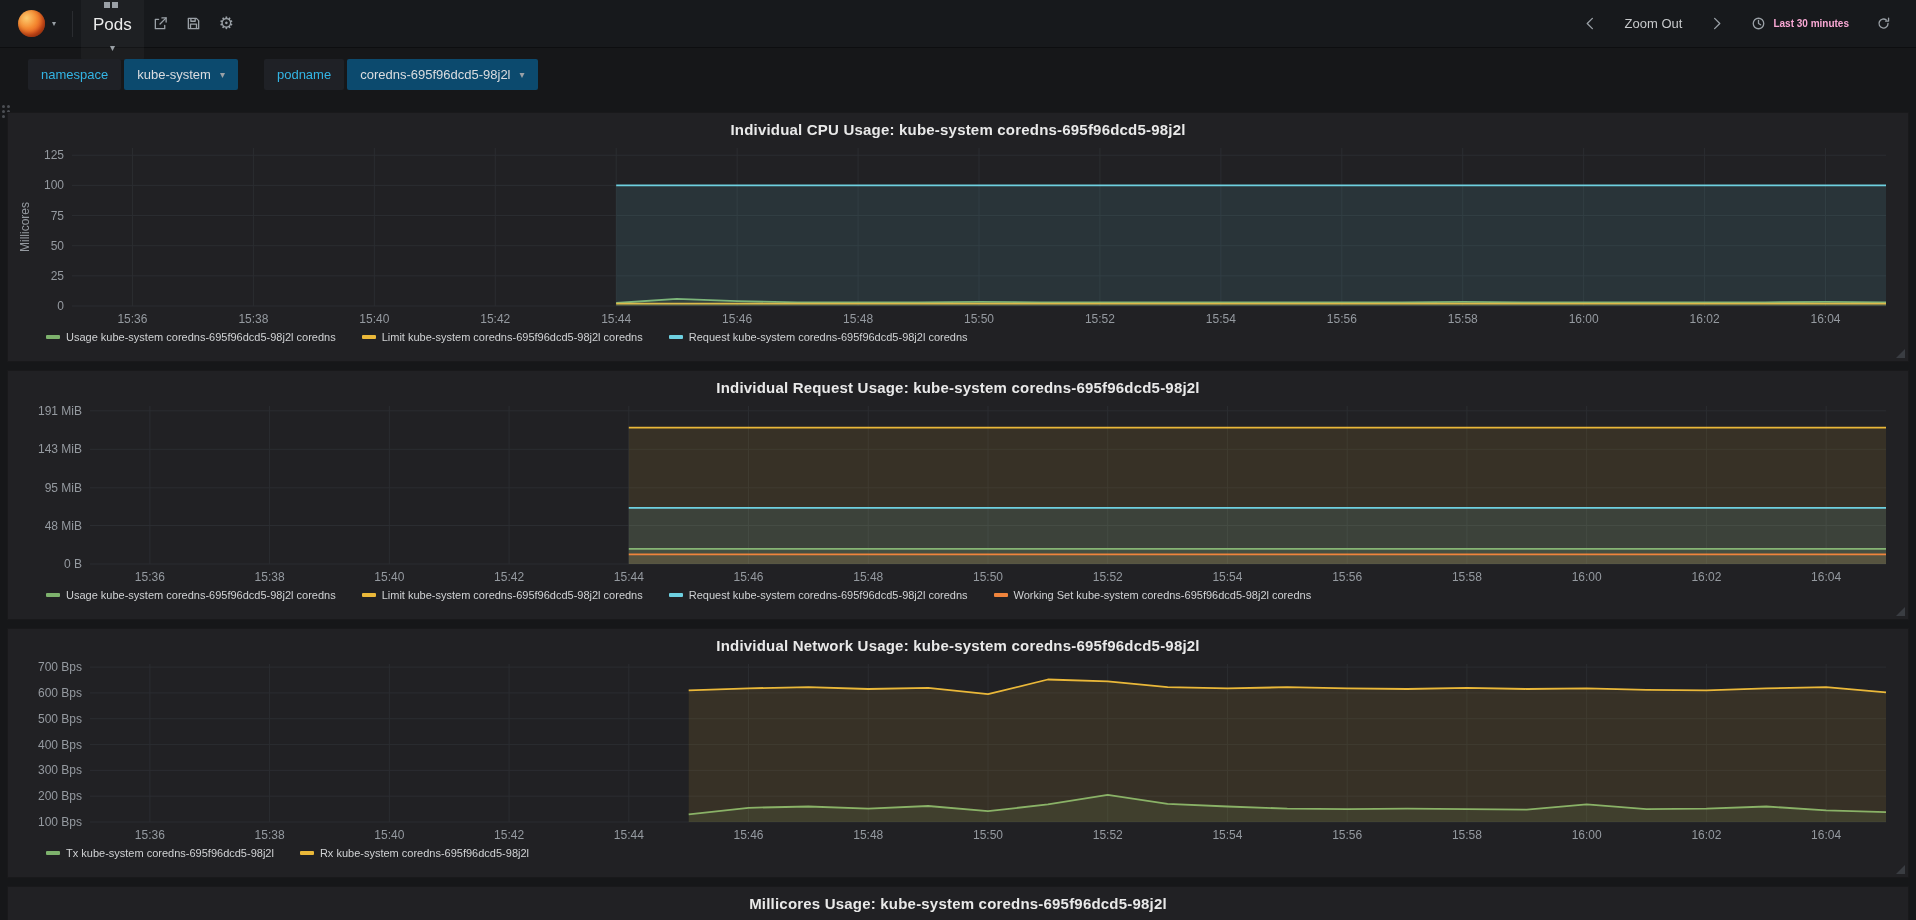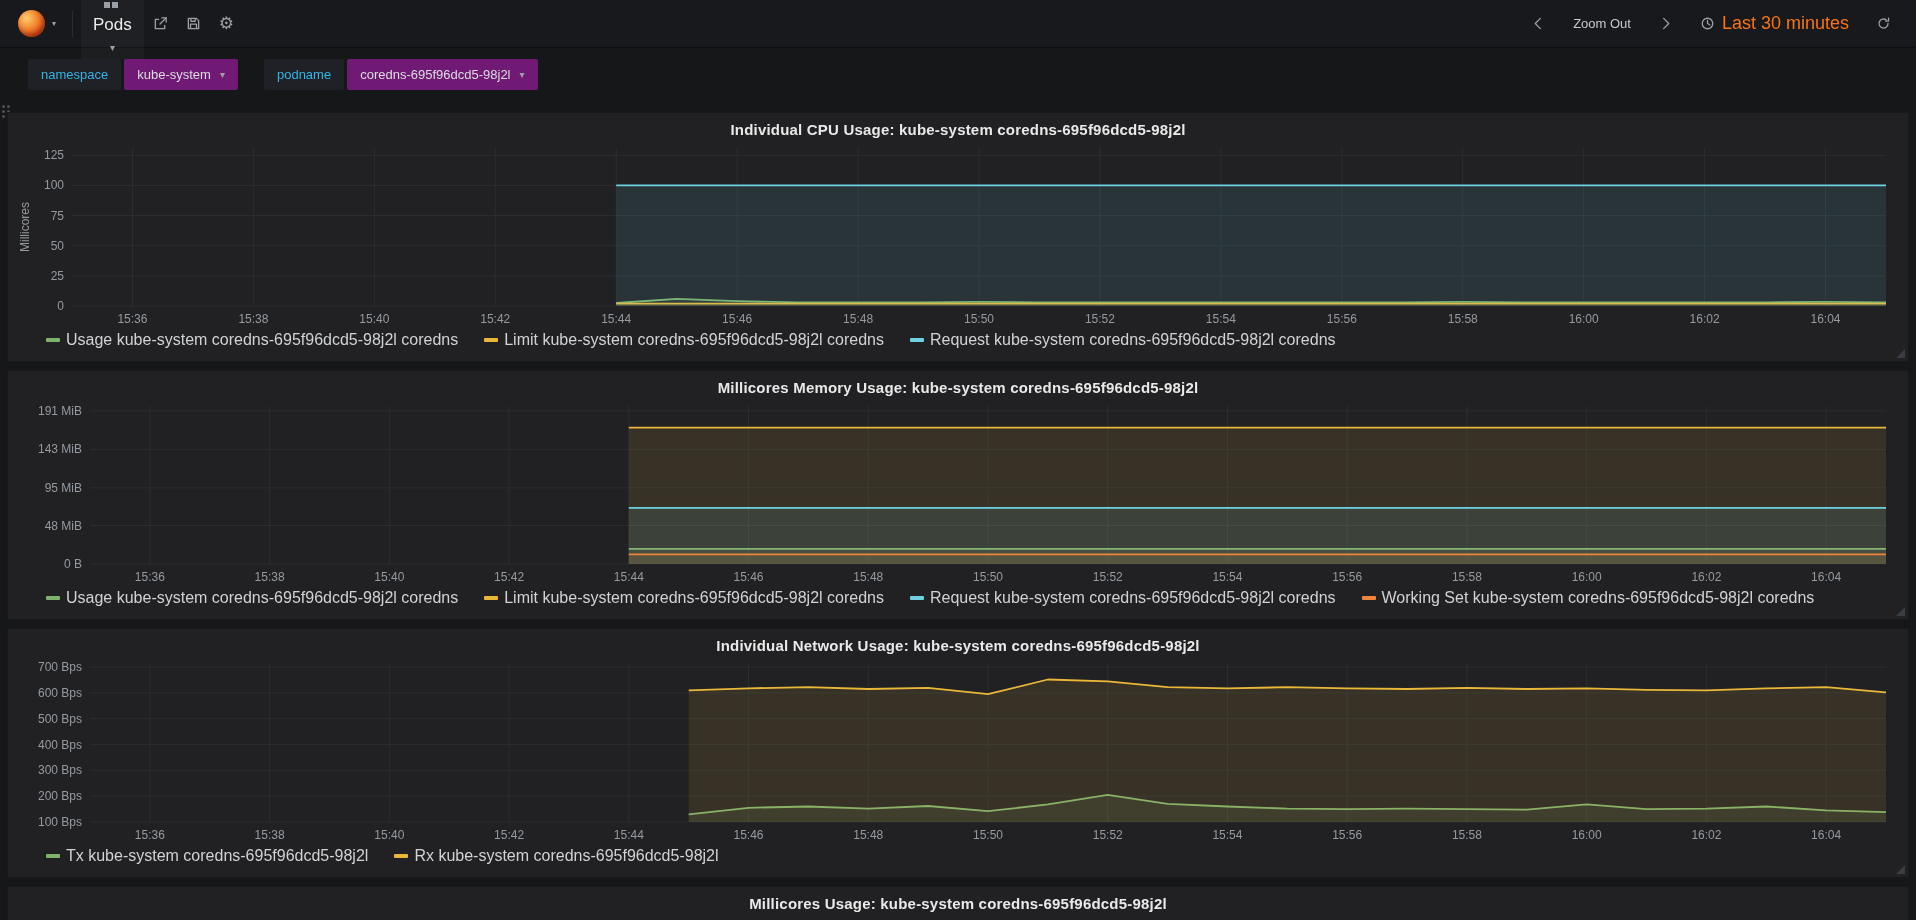--- a/index.html
+++ b/index.html
@@ -32,32 +32,32 @@
   .caret.tiny { font-size: 8px; }
   .nav-sep { width: 1px; height: 26px; background: #2a2c30; margin: 0 8px; }
   .dash-picker { background: rgba(255,255,255,0.03); border-radius: 2px; padding: 7px 12px; flex-direction: column; }
   .grid-icon { display: grid; grid-template-columns: 6px 6px; gap: 2px; margin-right: 2px; }
   .grid-icon i { width: 6px; height: 6px; background: #9aa0a6; display: block; }
   .dash-name { font-size: 17px; color: #ececec; }
   .nicon { width: 15px; height: 15px; stroke: #9aa0a6; fill: none; stroke-width: 1.4; stroke-linecap: round; stroke-linejoin: round; }
   .icon-btn { padding: 6px 9px; }
   .gear { font-size: 17px; color: #9aa0a6; line-height: 1; font-family: "DejaVu Sans", sans-serif; }
   .text-btn span { font-size: 13px; color: #c7c9cb; }
-  .time-btn span { font-size: 18px; color: #f97316; }
+  .time-btn span { font-size: 10px; color: #f9a8d4; font-weight: bold; }
   .nav-right .nav-btn { margin-left: 10px; }
 
   
   .submenu { display: flex; align-items: center; gap: 26px; padding: 11px 28px 9px; }
   .var-group { display: flex; gap: 3px; }
   .var-label {
     background: #1f2126; color: #33b5e5; font-size: 13px;
     padding: 8px 13px; border-radius: 2px; display: inline-flex; align-items: center;
   }
   .var-value {
-    background: #701a75; color: #dcdde0; font-size: 13px;
+    background: #0c4a6e; color: #dcdde0; font-size: 13px;
     padding: 8px 13px; border-radius: 2px; cursor: pointer;
     display: inline-flex; align-items: center; gap: 9px;
   }
 
   
   .dashboard { position: relative; padding: 14px 8px 0; }
   .drag-handle {
     position: absolute; left: 2px; top: 6px;
     display: grid; grid-template-columns: 3px 3px; gap: 2px; cursor: grab;
   }
@@ -73,21 +73,21 @@
   .panel.partial { height: 40px; margin-bottom: 0; overflow: hidden; }
   .panel-title {
     text-align: center; font-size: 15px; font-weight: 700; color: #e9e9e9;
     padding: 6px 0 2px; cursor: pointer; letter-spacing: .2px;
   }
   svg.chart { display: block; width: 100%; height: 190px; }
   .chart text { fill: #959aa0; font-size: 12px; font-family: "Liberation Sans", "DejaVu Sans", sans-serif; }
   .legend {
     display: flex; flex-wrap: wrap; align-items: center;
     gap: 2px 26px; padding: 1px 0 0 30px;
-    font-size: 16px; color: #d0d2d4;
+    font-size: 11px; color: #d0d2d4;
   }
   .legend-item { display: inline-flex; align-items: center; gap: 6px; cursor: pointer; }
   .legend-marker { width: 14px; height: 4px; border-radius: 1px; display: inline-block; }
   .resize-corner {
     position: absolute; right: 3px; bottom: 3px;
     width: 0; height: 0; cursor: nwse-resize;
     border-bottom: 9px solid #3a3d42; border-left: 9px solid transparent;
   }
 </style>
 </head>
@@ -249,21 +249,21 @@
         </span>
         <span class="legend-item">
           <span class="legend-marker" style="background: rgb(110, 208, 224);"></span>
           <span>Request kube-system coredns-695f96dcd5-98j2l coredns</span>
         </span>
       </div>
     <span class="resize-corner"></span>
   </section>
 
   <section class="panel">
-    <h2 class="panel-title">Millicores Memory Usage: kube-system coredns-695f96dcd5-98j2l</h2>
+    <h2 class="panel-title">Individual Request Usage: kube-system coredns-695f96dcd5-98j2l</h2>
     <svg class="chart">
         <line x1="133.86666666666667" x2="133.86666666666667" y1="8" y2="166" stroke="#2b2d31" stroke-width="1"></line>
         <text x="133.86666666666667" y="183" text-anchor="middle">15:36</text>
         <line x1="253.60000000000002" x2="253.60000000000002" y1="8" y2="166" stroke="#2b2d31" stroke-width="1"></line>
         <text x="253.60000000000002" y="183" text-anchor="middle">15:38</text>
         <line x1="373.3333333333333" x2="373.3333333333333" y1="8" y2="166" stroke="#2b2d31" stroke-width="1"></line>
         <text x="373.3333333333333" y="183" text-anchor="middle">15:40</text>
         <line x1="493.06666666666666" x2="493.06666666666666" y1="8" y2="166" stroke="#2b2d31" stroke-width="1"></line>
         <text x="493.06666666666666" y="183" text-anchor="middle">15:42</text>
         <line x1="612.8" x2="612.8" y1="8" y2="166" stroke="#2b2d31" stroke-width="1"></line>

